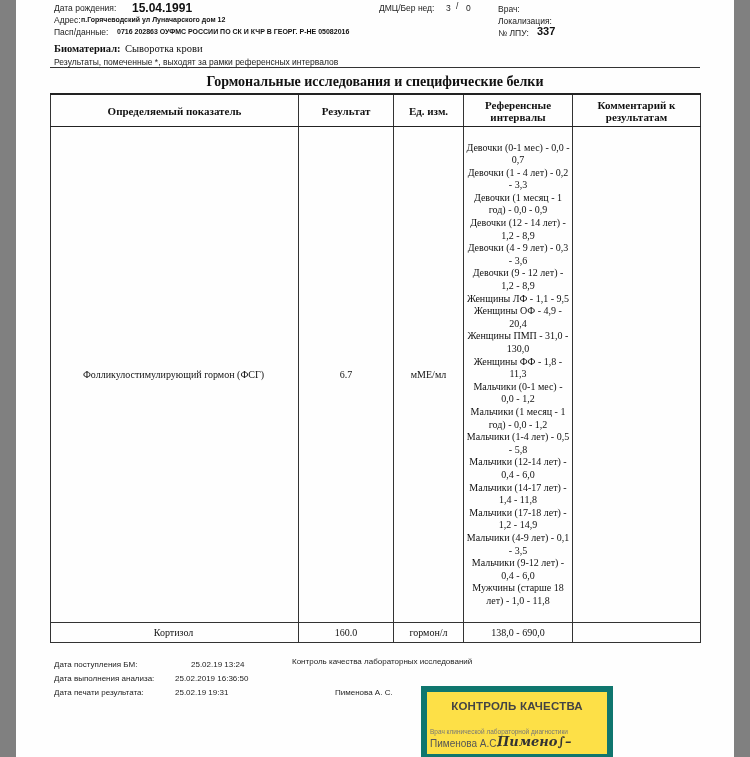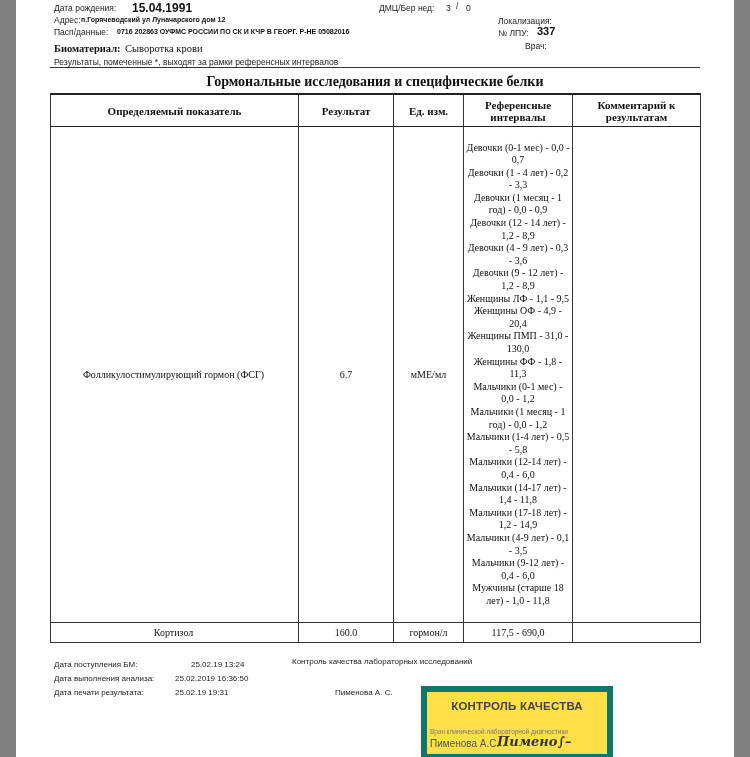--- a/index.html
+++ b/index.html
@@ -50,21 +50,21 @@
   <span class="abs tiny-bold" style="left:81px;top:16px;">п.Горячеводский ул Луначарского  дом 12</span>
 
   <span class="abs sm" style="left:54px;top:27px;">Пасп/данные:</span>
   <span class="abs tiny-bold" style="left:117px;top:28px;">0716 202863 ОУФМС РОССИИ ПО СК И КЧР В ГЕОРГ. Р-НЕ 05082016</span>
 
   <span class="abs sm" style="left:379px;top:3px;">ДМЦ/Бер нед:</span>
   <span class="abs sm" style="left:446px;top:3px;">3</span>
   <span class="abs sm" style="left:456px;top:1px;">/</span>
   <span class="abs sm" style="left:466px;top:3px;">0</span>
 
-  <span class="abs sm" style="left:525px;top:4px;margin-top:37px;">Врач:</span>
+  <span class="abs sm" style="left:498px;top:4px;">Врач:</span>
   <span class="abs sm" style="left:498px;top:16px;">Локализация:</span>
   <span class="abs sm" style="left:498px;top:28px;">№ ЛПУ:</span>
   <span class="abs" style="left:537px;top:25px;font-weight:bold;font-size:11px;">337</span>
 </div>
 
 <div>
   <span class="abs serif" style="left:54px;top:43px;font-weight:bold;font-size:10.5px;">Биоматериал:</span>
   <span class="abs serif" style="left:125px;top:43px;font-size:10.5px;">Сыворотка крови</span>
   <span class="abs sm" style="left:54px;top:57px;">Результаты, помеченные *, выходят за рамки референсных интервалов</span>
 </div>
@@ -115,21 +115,21 @@
         <span class="ref-item">Мальчики (4-9 лет) - 0,1 - 3,5</span>
         <span class="ref-item">Мальчики (9-12 лет) - 0,4 - 6,0</span>
         <span class="ref-item">Мужчины (старше 18 лет) - 1,0 - 11,8</span>
       </td>
       <td></td>
     </tr>
     <tr style="height:20px;">
       <td class="name">Кортизол</td>
       <td>160.0</td>
       <td>гормон/л</td>
-      <td>117,5 - 690,0</td>
+      <td>138,0 - 690,0</td>
       <td></td>
     </tr>
   </tbody>
 </table>
 
 <div>
   <span class="abs footer-lbl" style="left:54px;top:660px;">Дата поступления БМ:</span>
   <span class="abs footer-lbl" style="left:175px;top:660px;padding-left:16px;">25.02.19 13:24</span>
   <span class="abs footer-lbl" style="left:54px;top:674px;">Дата выполнения анализа:</span>
   <span class="abs footer-lbl" style="left:175px;top:674px;">25.02.2019 16:36:50</span>

